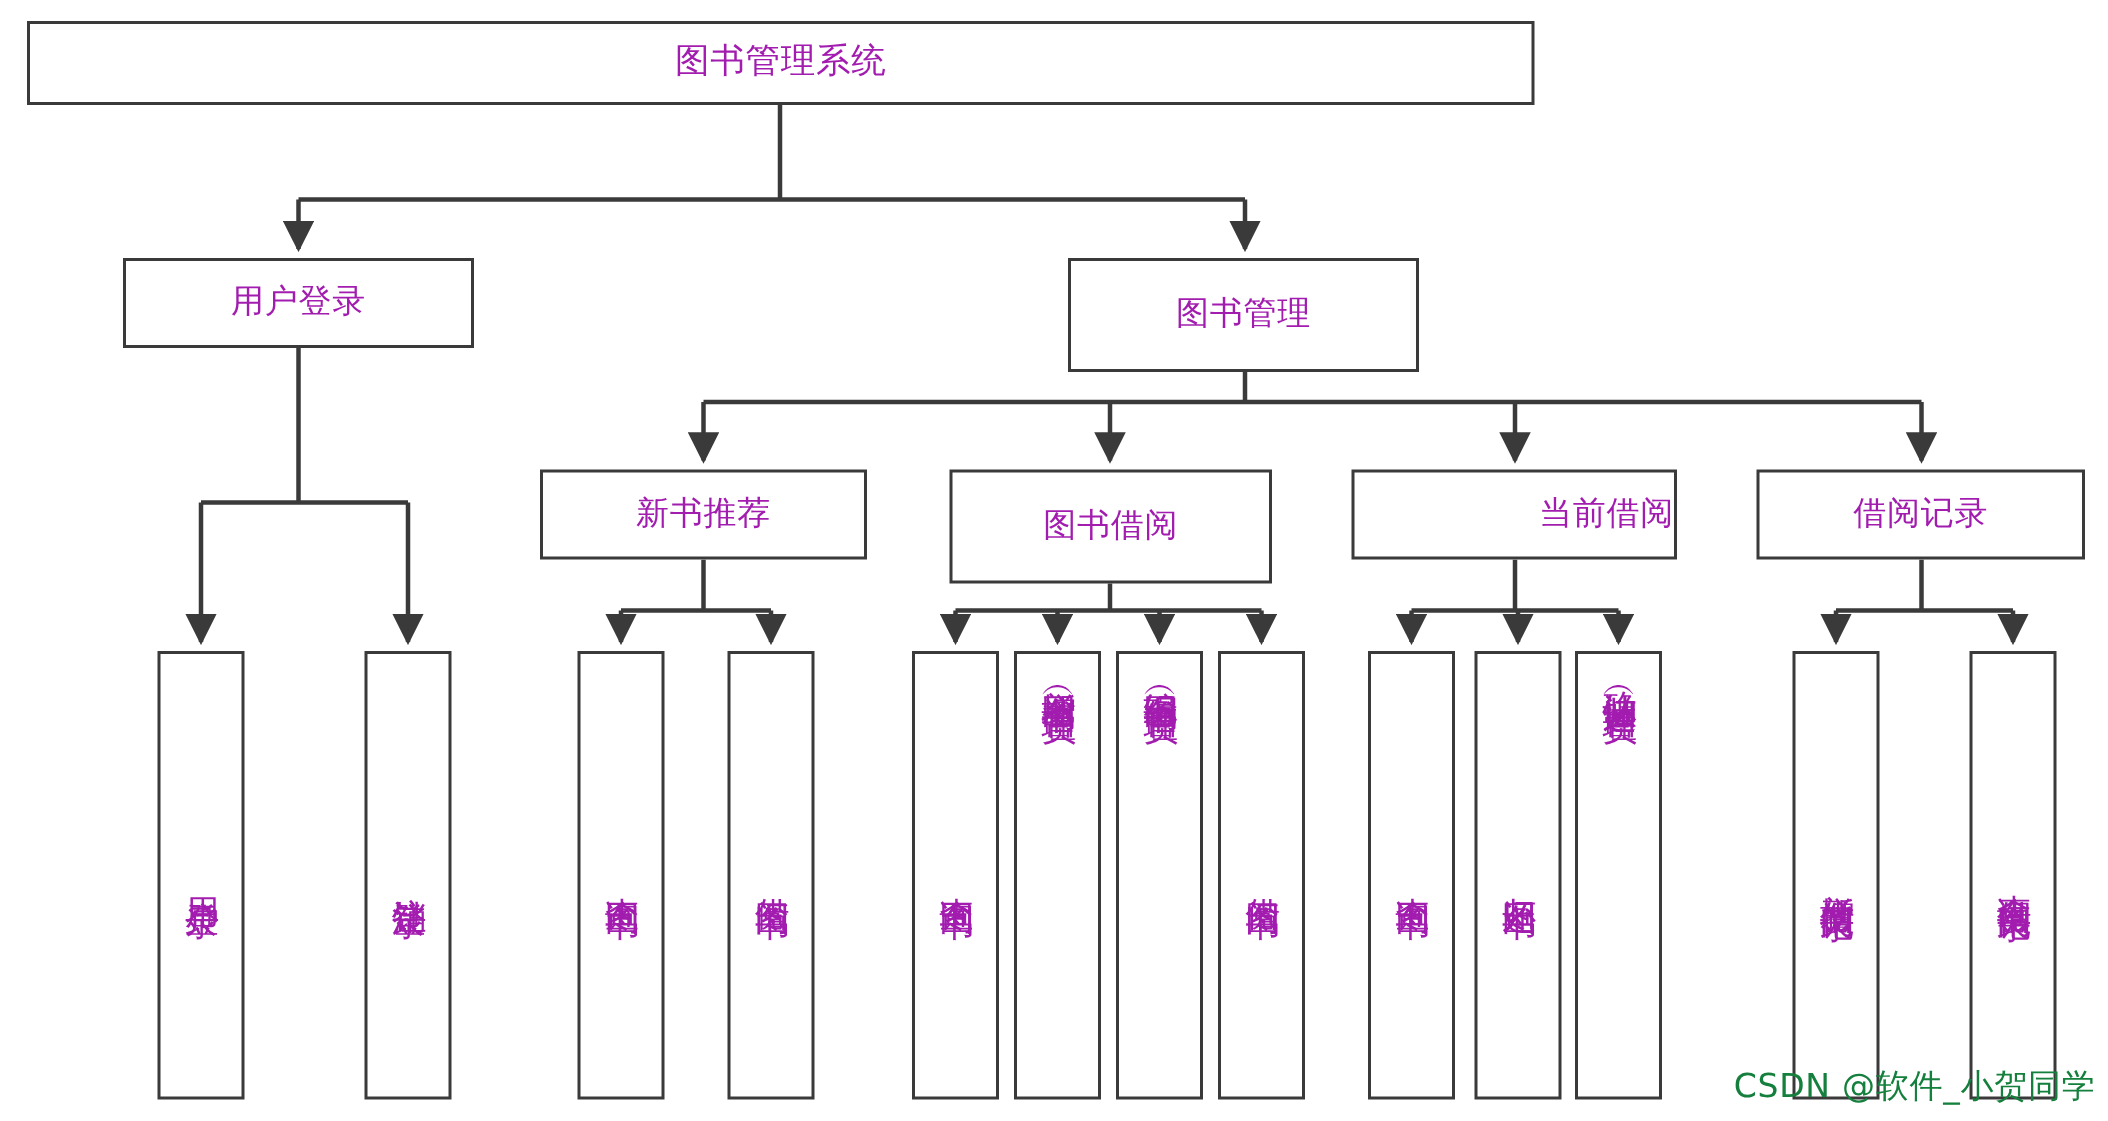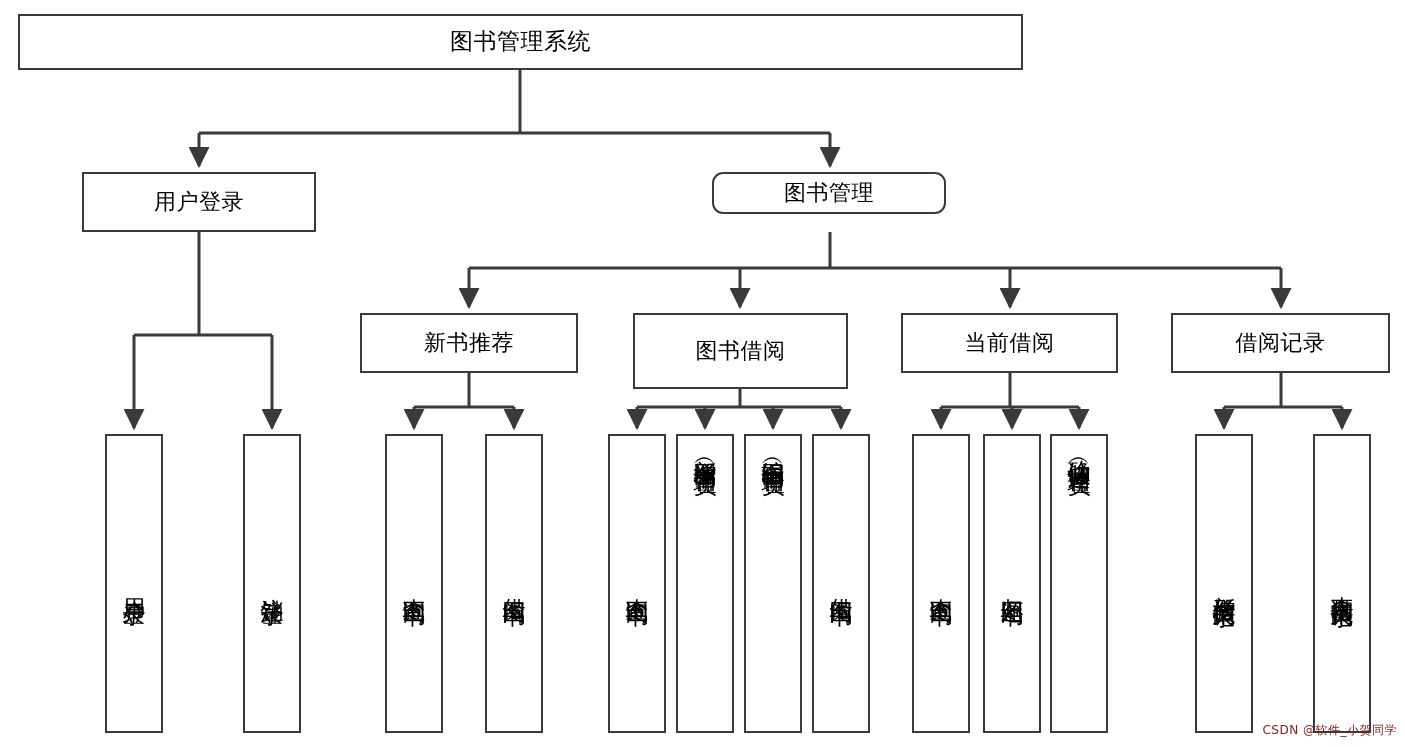--- a/index.html
+++ b/index.html
@@ -24,21 +24,21 @@
     pointer-events: none;
   }
   .node {
     position: absolute;
     box-sizing: border-box;
     border: 2.5px solid #3a3a3a;
     background: #ffffff;
     display: flex;
     align-items: center;
     justify-content: center;
-    color: #000000;
+    color: #a21caf;
   }
   .node-label {
     display: block;
     text-align: center;
     line-height: 1.18;
     letter-spacing: 0.5px;
     white-space: nowrap;
   }
   
   .node.horiz .node-label {
@@ -62,22 +62,22 @@
     white-space: nowrap;
   }
   .node.vert.centered {
     align-items: center;
     padding-top: 0;
   }
   #watermark {
     position: absolute;
     right: 8px;
     bottom: 8px;
-    font-size: 12px;
-    color: #7f1d1d;
+    font-size: 22px;
+    color: #15803d;
     white-space: nowrap;
     letter-spacing: 0.5px;
   }
 </style>
 </head>
 <body>
 
 <div id="canvas">
 
   <svg id="edges" viewBox="0 0 1405 747" xmlns="http://www.w3.org/2000/svg">
@@ -130,31 +130,31 @@
     </g>
   </svg>
 
   <div class="node horiz root" style="left: 18px; top: 14px; width: 1005px; height: 56px;">
     <span class="node-label">图书管理系统</span>
   </div>
 
   <div class="node horiz" style="left: 82px; top: 172px; width: 234px; height: 60px;">
     <span class="node-label">用户登录</span>
   </div>
-  <div class="node horiz" style="left: 712px; top: 172px; width: 234px; height: 42px; border-radius: 11px;">
+  <div class="node horiz" style="left: 712px; top: 172px; width: 234px; height: 76px;">
     <span class="node-label">图书管理</span>
   </div>
 
   <div class="node horiz" style="left: 360px; top: 313px; width: 218px; height: 60px; align-items: center;">
     <span class="node-label">新书推荐</span>
   </div>
   <div class="node horiz" style="left: 633px; top: 313px; width: 215px; height: 76px;">
     <span class="node-label">图书借阅</span>
   </div>
-  <div class="node horiz" style="left: 901px; top: 313px; width: 217px; height: 60px;">
+  <div class="node horiz" style="left: 901px; top: 313px; width: 217px; height: 60px; justify-content: flex-end;">
     <span class="node-label">当前借阅</span>
   </div>
   <div class="node horiz" style="left: 1171px; top: 313px; width: 219px; height: 60px; justify-content: center;">
     <span class="node-label">借阅记录</span>
   </div>
 
   <div class="node vert centered" style="left: 105px; top: 434px; width: 58px; height: 299px;">
     <span class="node-label">用户登录</span>
   </div>
   <div class="node vert centered" style="left: 243px; top: 434px; width: 58px; height: 299px;">

